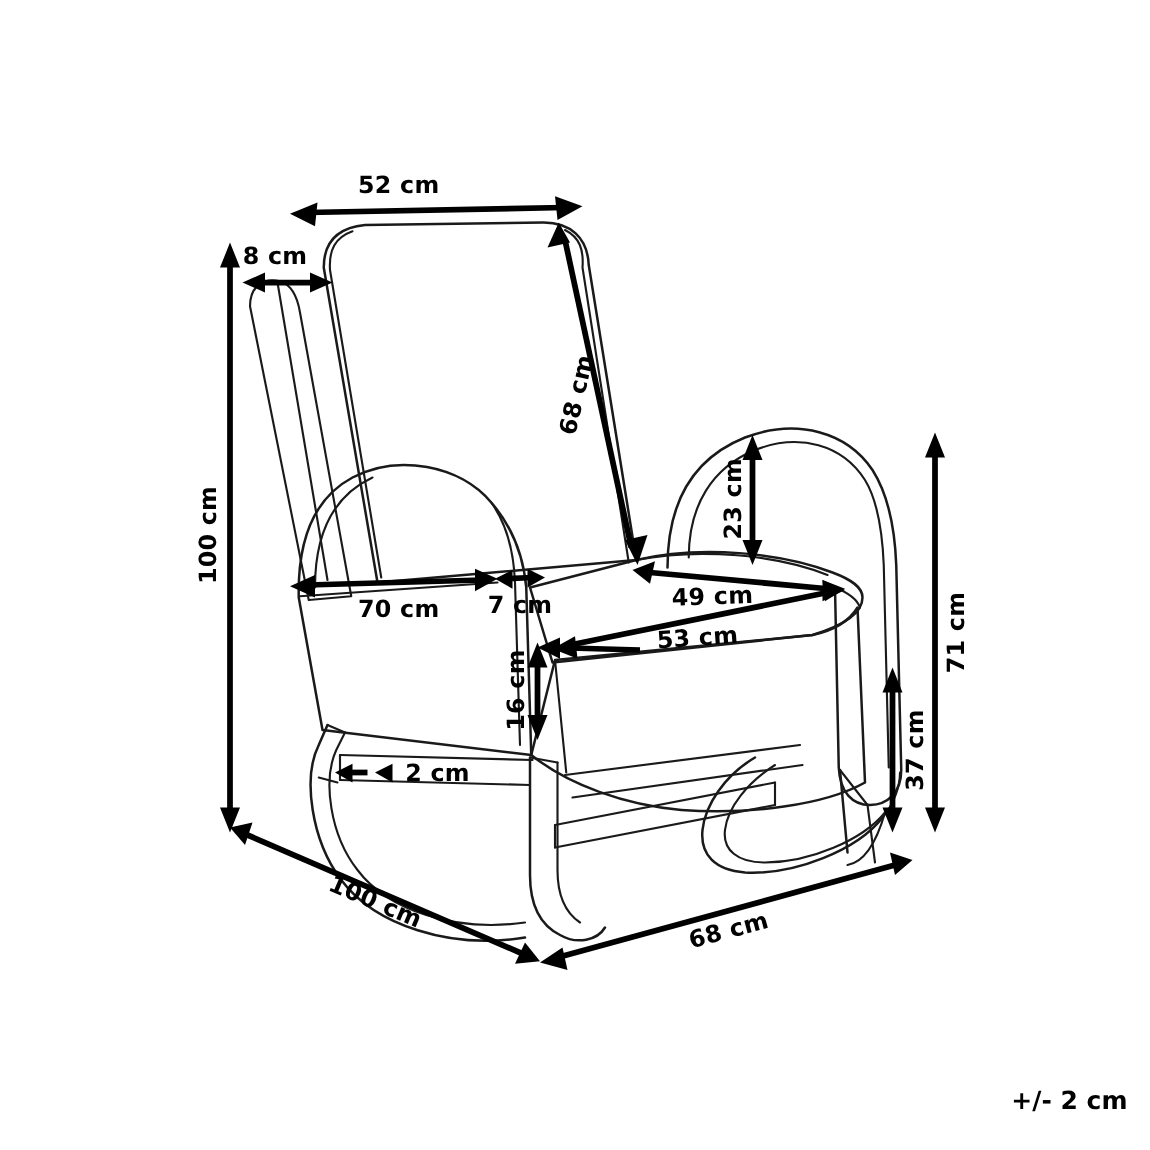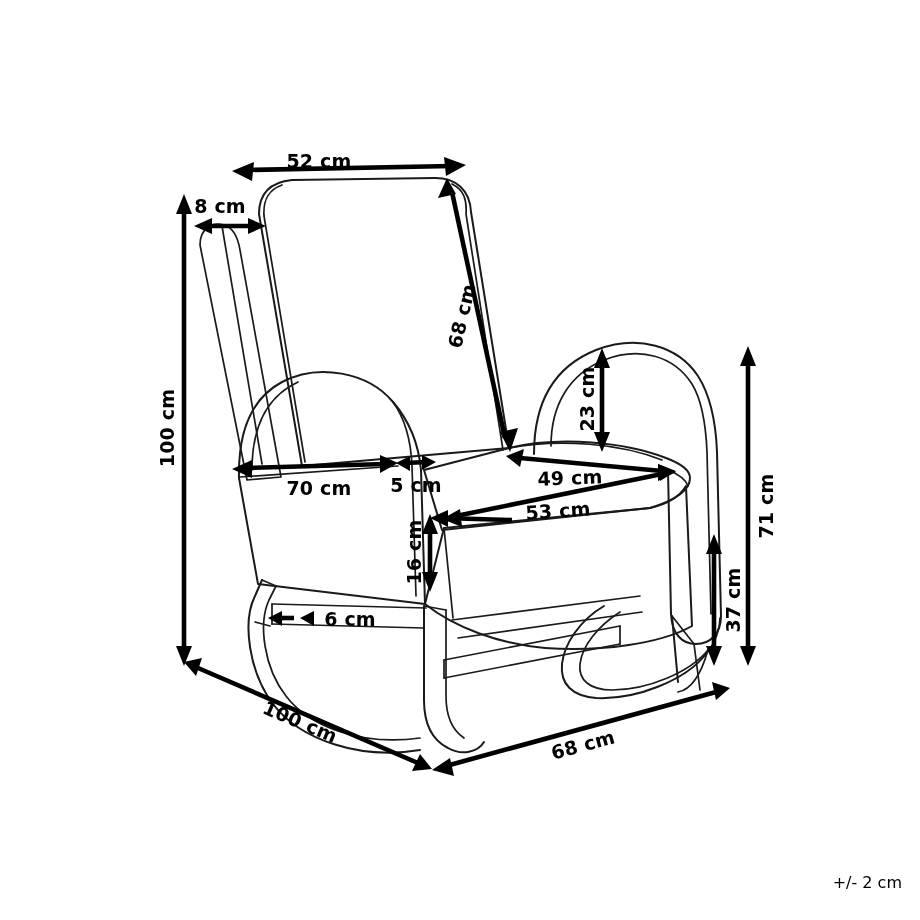--- a/index.html
+++ b/index.html
@@ -60,22 +60,22 @@
     letter-spacing: 0.2px;
     line-height: 1;
     transform-origin: 50% 50%;
     user-select: none;
   }
   .tolerance {
     position: absolute;
     right: 18px;
     bottom: 28px;
     font-family: "DejaVu Sans", sans-serif;
-    font-weight: normal;
-    font-size: 16px;
+    font-weight: bold;
+    font-size: 20px;
     color: #000000;
     white-space: nowrap;
   }
 </style>
 </head>
 <body>
 
 <div id="stage">
 
   <svg class="drawing" viewBox="0 0 920 920">
@@ -323,41 +323,41 @@
 
       <g>
         <line class="dimline" x1="446" y1="766" x2="716" y2="692"></line>
         <polygon class="dimhead" points="432,770 450,758 454,776"></polygon>
         <polygon class="dimhead" points="730,688 712,682 716,700"></polygon>
       </g>
 
     </g>
   </svg>
 
-  <div class="dimlabel" style="left:319px; top:161px; transform:translate(-50%,-50%);">52 cm</div>
+  <div class="dimlabel" style="left:319px; top:149px; transform:translate(-50%,-50%);">52 cm</div>
 
   <div class="dimlabel" style="left:220px; top:206px; transform:translate(-50%,-50%);">8 cm</div>
 
   <div class="dimlabel" style="left:167px; top:428px; transform:translate(-50%,-50%) rotate(-90deg);">100 cm</div>
 
   <div class="dimlabel" style="left:462px; top:316px; transform:translate(-50%,-50%) rotate(-77deg);">68 cm</div>
 
   <div class="dimlabel" style="left:587px; top:399px; transform:translate(-50%,-50%) rotate(-90deg);">23 cm</div>
 
   <div class="dimlabel" style="left:319px; top:488px; transform:translate(-50%,-50%);text-align:center;">70 cm</div>
 
-  <div class="dimlabel" style="left:416px; top:485px; transform:translate(-50%,-50%);">5 cm</div>
+  <div class="dimlabel" style="left:416px; top:485px; transform:translate(-50%,-50%);">7 cm</div>
 
   <div class="dimlabel" style="left:570px; top:478px; transform:translate(-50%,-50%) rotate(-2deg);">49 cm</div>
 
   <div class="dimlabel" style="left:558px; top:511px; transform:translate(-50%,-50%) rotate(-4deg);">53 cm</div>
 
   <div class="dimlabel" style="left:414px; top:552px; transform:translate(-50%,-50%) rotate(-90deg);">16 cm</div>
 
-  <div class="dimlabel" style="left:350px; top:619px; transform:translate(-50%,-50%);">6 cm</div>
+  <div class="dimlabel" style="left:350px; top:619px; transform:translate(-50%,-50%);">2 cm</div>
 
   <div class="dimlabel" style="left:766px; top:506px; transform:translate(-50%,-50%) rotate(-90deg);">71 cm</div>
 
   <div class="dimlabel" style="left:733px; top:600px; transform:translate(-50%,-50%) rotate(-90deg);">37 cm</div>
 
   <div class="dimlabel" style="left:300px; top:722px; transform:translate(-50%,-50%) rotate(23deg);">100 cm</div>
 
   <div class="dimlabel" style="left:583px; top:745px; transform:translate(-50%,-50%) rotate(-15deg);">68 cm</div>
 
   <div class="tolerance">+/- 2 cm</div>

